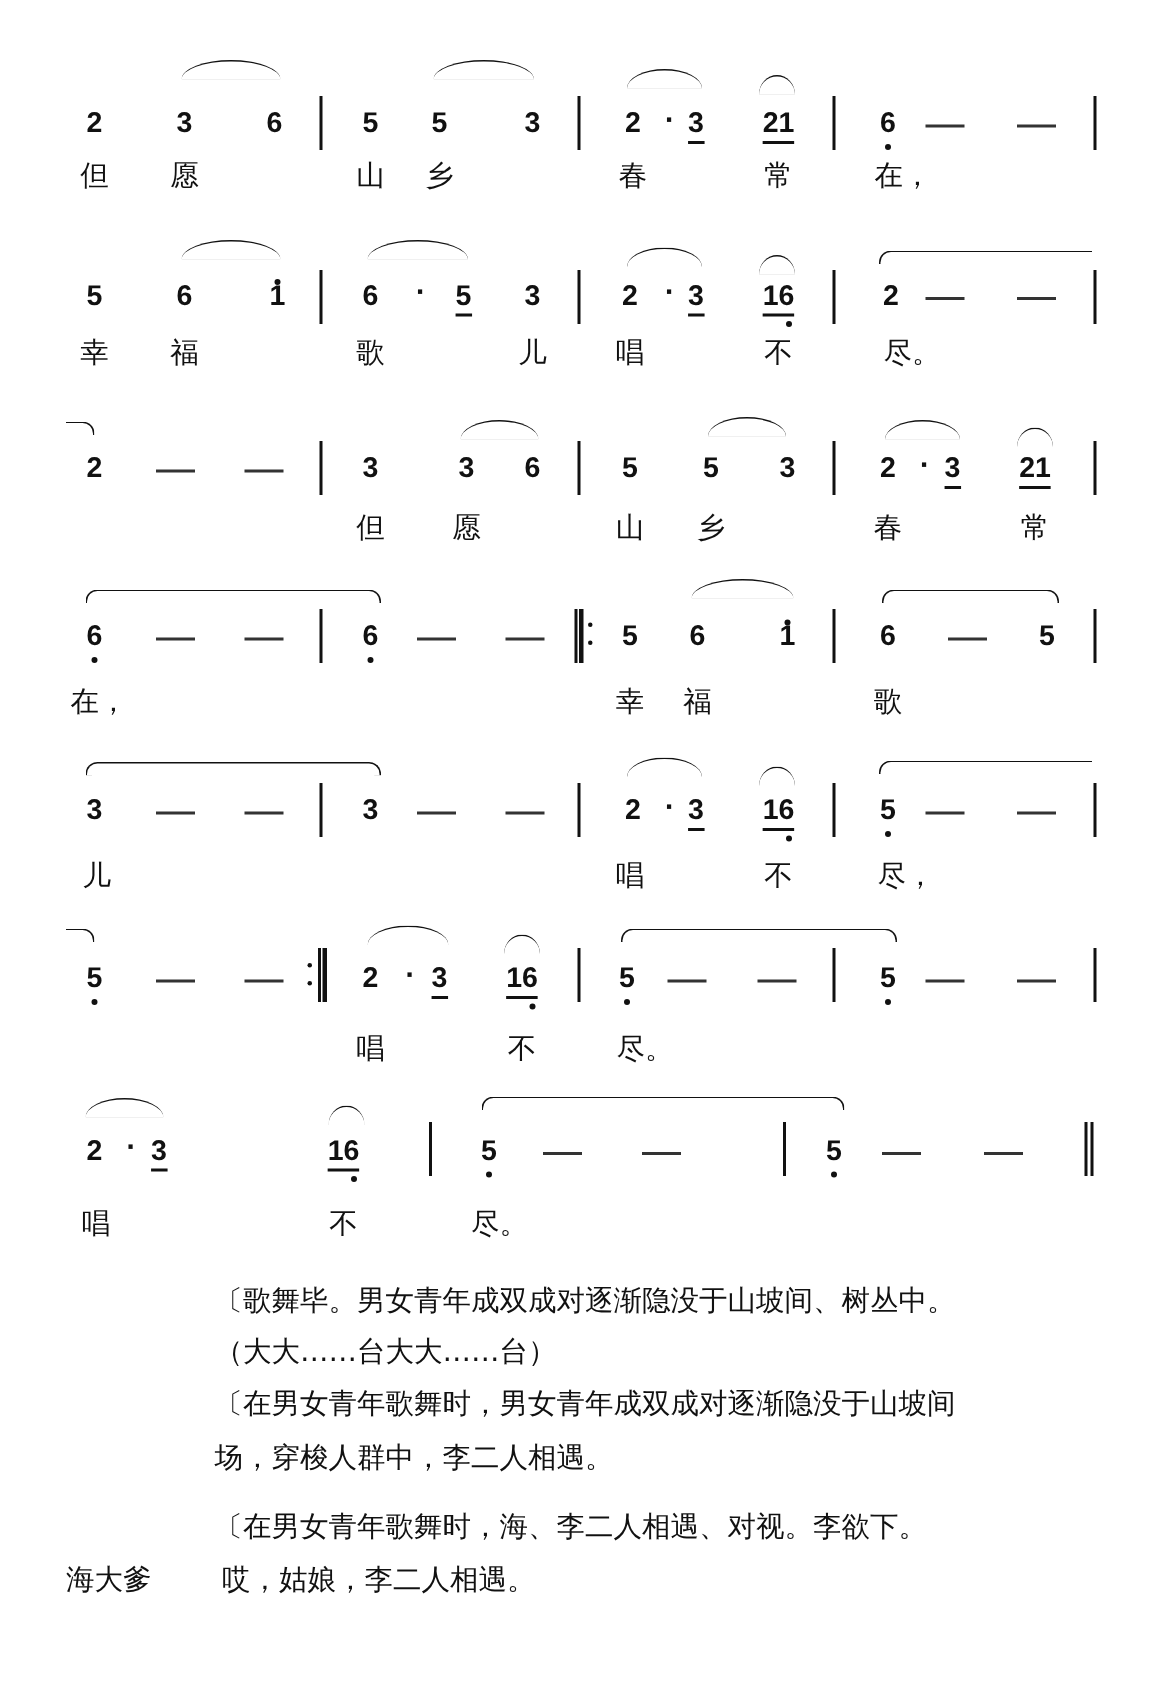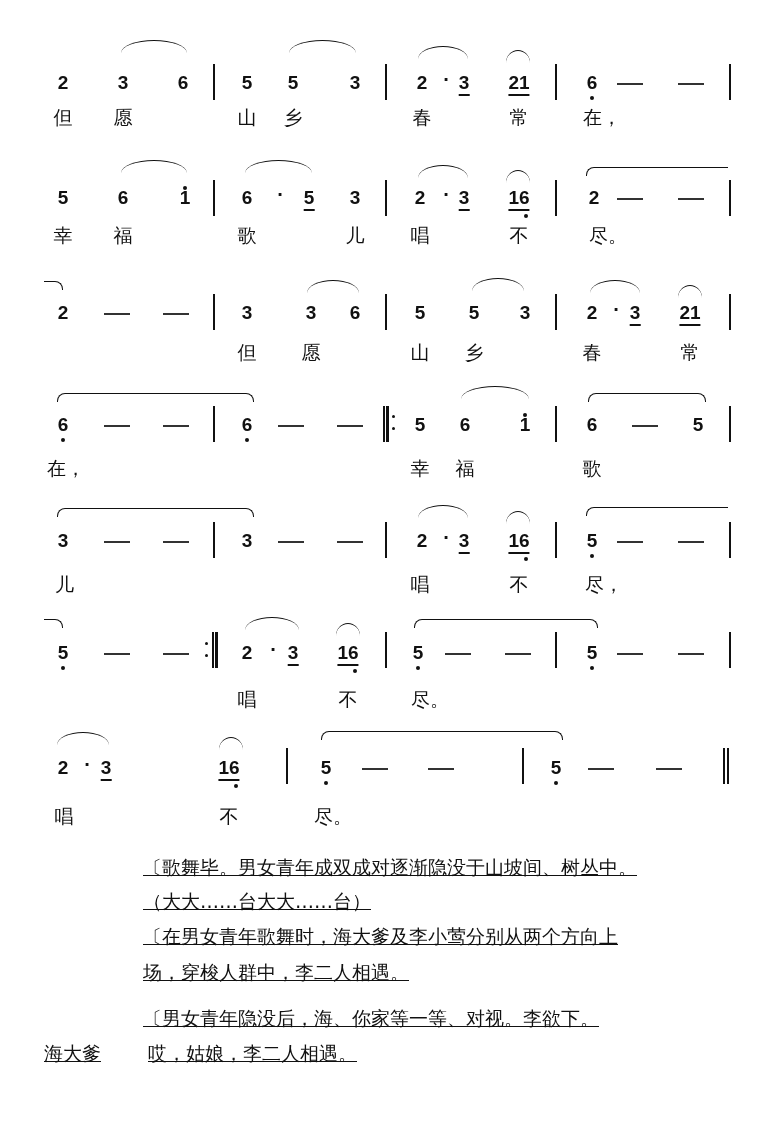--- a/index.html
+++ b/index.html
@@ -12,21 +12,21 @@
   .dash { position:absolute; height:1.5px; background:#333; width:26px; }
   .bar { position:absolute; width:2px; background:#111; height:36px; }
   .lyric { position:absolute; font-family:"DejaVu Sans", sans-serif; font-size:19px; line-height:22px; transform:translateX(-50%); white-space:nowrap; }
   .lyric.left { transform:none; }
   .arc { position:absolute; border-top:1.6px solid #111; border-radius:50% 50% 0 0 / 100% 100% 0 0; height:12px; }
   .tie { position:absolute; border-top:1.6px solid #111; height:8px; }
   .tie.both { border-left:1.6px solid #111; border-right:1.6px solid #111; border-radius:8px 8px 0 0; }
   .tie.left { border-left:1.6px solid #111; border-radius:8px 0 0 0; }
   .tie.right { border-right:1.6px solid #111; border-radius:0 8px 0 0; }
   .dot-mid { position:absolute; font-weight:bold; font-size:16px; transform:translateX(-50%); }
-  .stage { position:absolute; font-size:19px; line-height:24px; white-space:nowrap; font-family:"DejaVu Sans", sans-serif;text-decoration:underline; }
+  .stage { position:absolute; font-size:19px; line-height:24px; white-space:nowrap; font-family:"DejaVu Sans", sans-serif; }
   .dblbar { position:absolute; width:6px; height:36px; border-left:2px solid #111; border-right:3px solid #111; box-sizing:border-box; }
   .repdots { position:absolute; width:4px; height:26px; }
   .repdots::before, .repdots::after { content:""; position:absolute; left:0; width:3px; height:3px; border-radius:50%; background:#111; }
   .repdots::before { top:4px; } .repdots::after { top:16px; }
 </style>
 </head>
 <body>
 
 <div id="score">
     <div class="note" style="left: 63px; top: 72px;"><span>2</span></div>
@@ -221,19 +221,19 @@
     <div class="arc" style="left: 219px; top: 737px; width: 24px;"></div>
     <div class="tie both" style="left: 321px; top: 731px; width: 240px;"></div>
     <div class="lyric" style="left: 64px; top: 805px;">唱</div>
     <div class="lyric" style="left: 229px; top: 805px;">不</div>
     <div class="lyric" style="left: 333px; top: 805px;">尽。</div>
   </div>
 
 <div id="stage">
     <div class="stage" style="left: 143px; top: 855px;">〔歌舞毕。男女青年成双成对逐渐隐没于山坡间、树丛中。</div>
     <div class="stage" style="left: 143px; top: 889px;">（大大……台大大……台）</div>
-    <div class="stage" style="left: 143px; top: 924px;">〔在男女青年歌舞时，海大爹及李小莺分别从两个方向上</div>
+    <div class="stage" style="left: 143px; top: 924px;">〔在男女青年歌舞时，男女青年成双成对逐渐隐没于山坡间</div>
     <div class="stage" style="left: 143px; top: 960px;">场，穿梭人群中，李二人相遇。</div>
-    <div class="stage" style="left: 143px; top: 1006px;">〔男女青年隐没后，海、你家等一等、对视。李欲下。</div>
+    <div class="stage" style="left: 143px; top: 1006px;">〔在男女青年歌舞时，海、李二人相遇、对视。李欲下。</div>
   </div>
 
 <div class="stage" style="left:44px;top:1041px;">海大爹</div>
 <div class="stage" style="left:148px;top:1041px;">哎，姑娘，李二人相遇。</div>
 
 </body></html>

